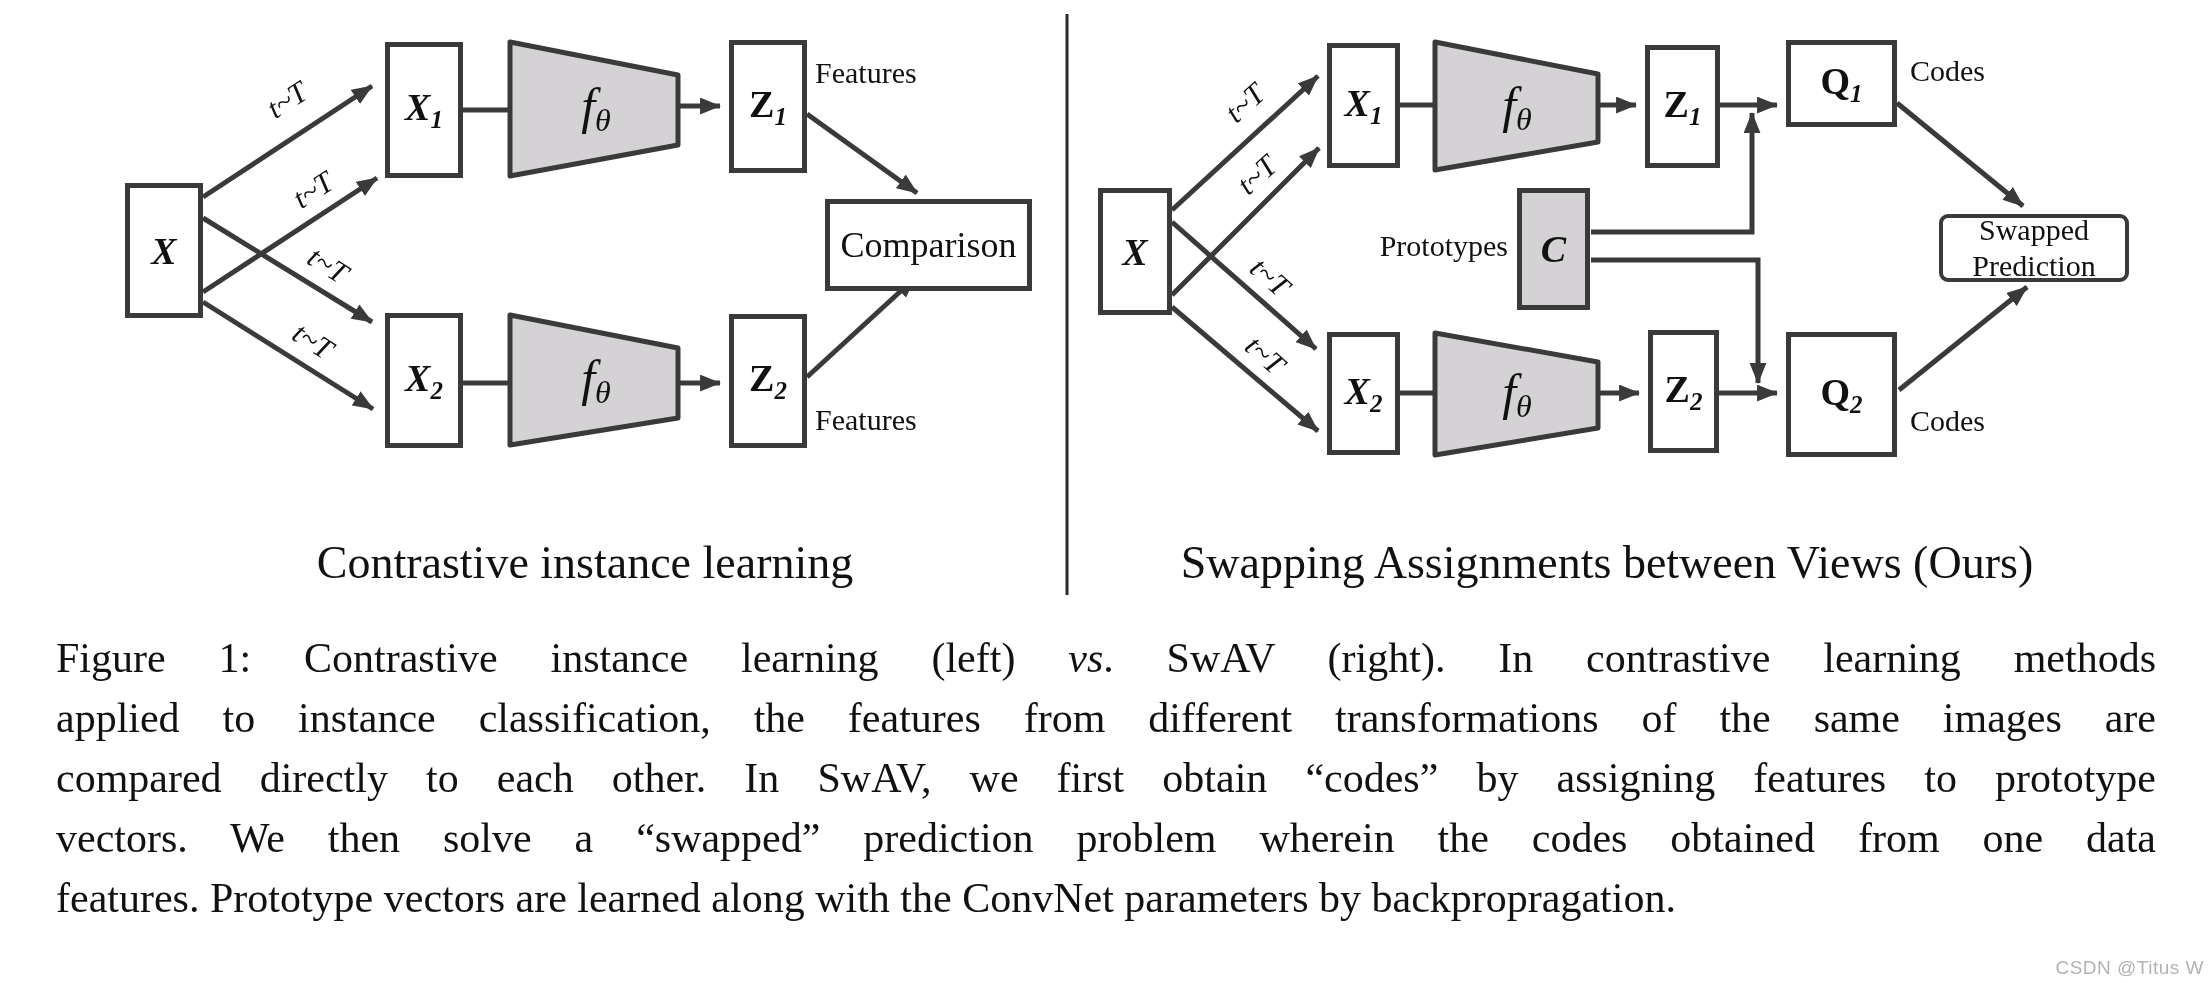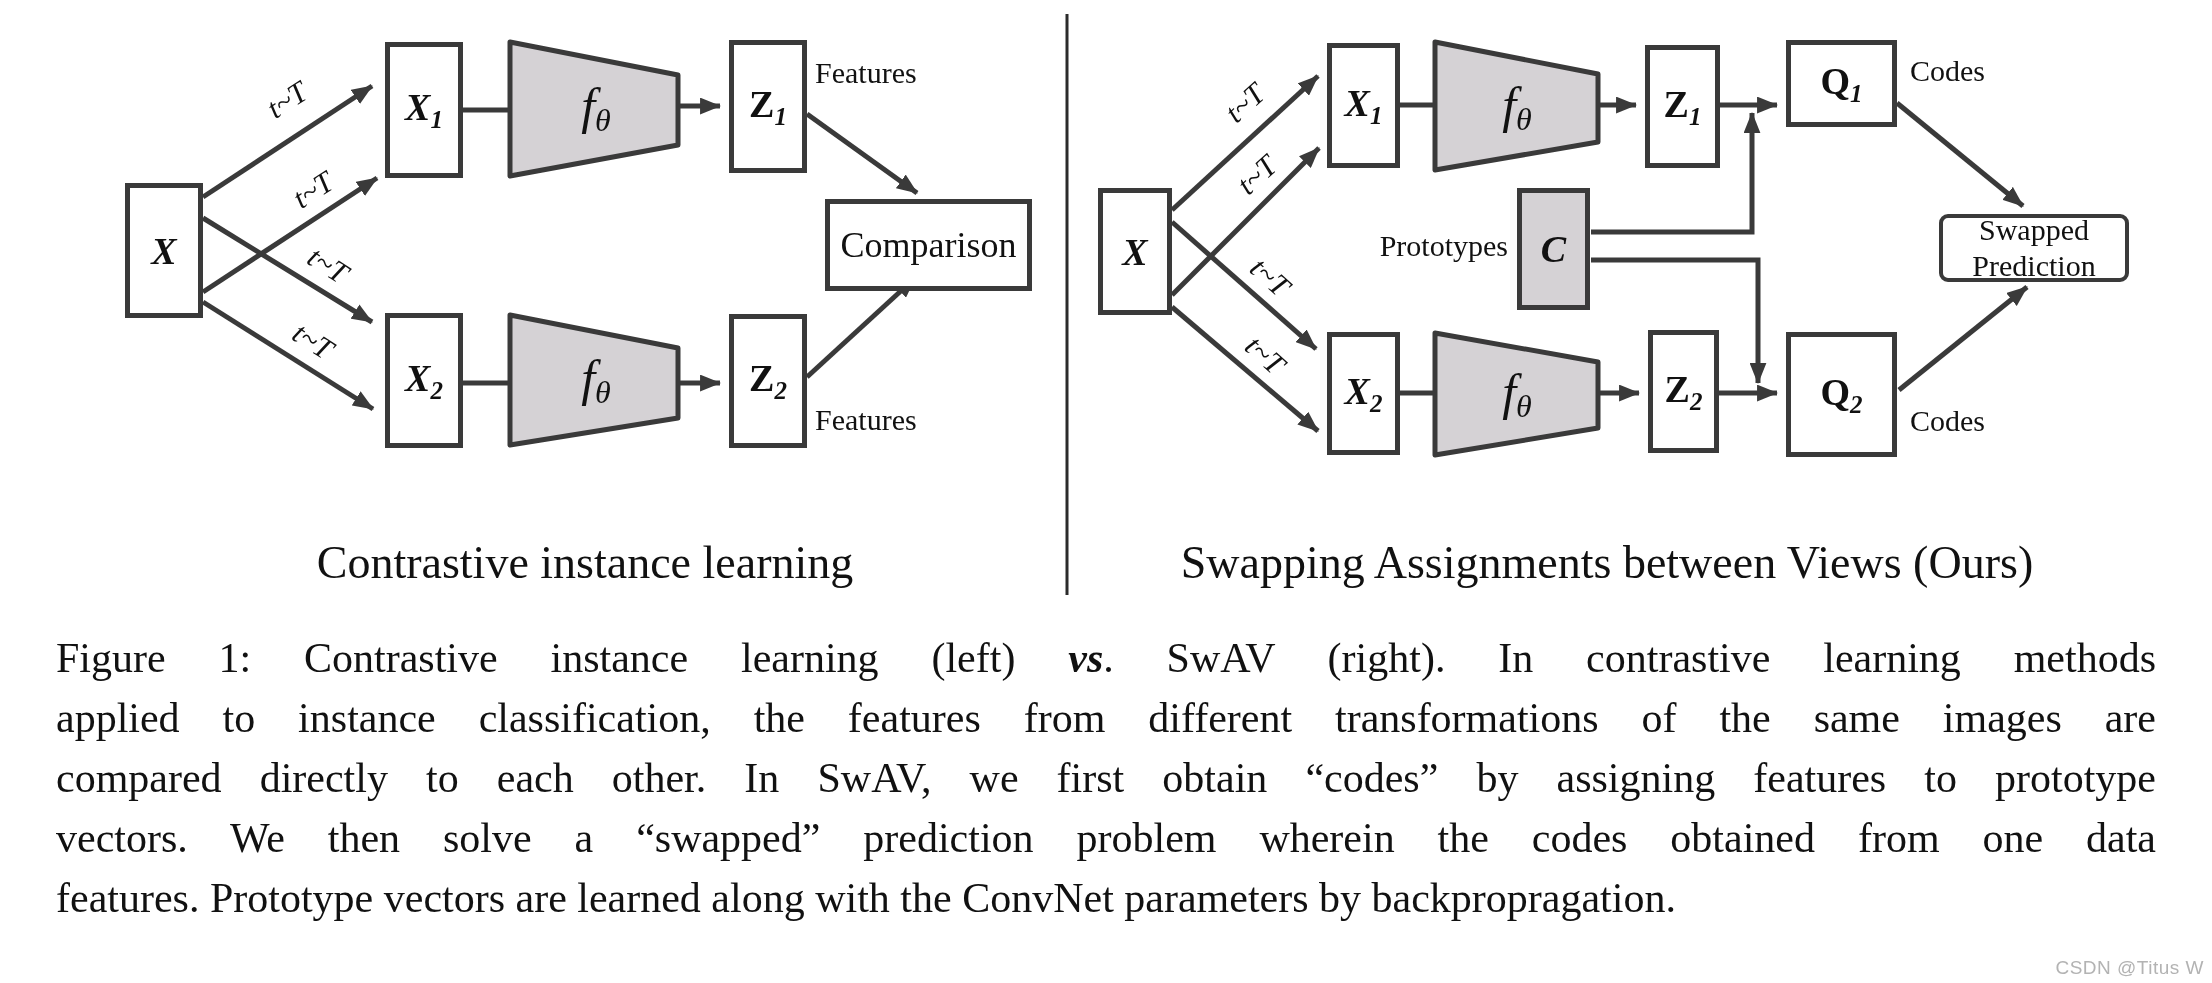--- a/index.html
+++ b/index.html
@@ -16,21 +16,21 @@
   .ftheta sub{font-size:32px;vertical-align:-25%;}
   .tlab{position:absolute;font-style:italic;font-size:30px;white-space:nowrap;}
   .slab{position:absolute;font-size:30px;white-space:nowrap;line-height:1;}
   .comp-label{font-size:36px;}
   .swap-label{font-size:30px;line-height:36px;text-align:center;}
   .panel-cap{position:absolute;top:536px;font-size:46px;text-align:center;white-space:nowrap;}
   #figure-caption{position:absolute;left:56px;top:628px;width:2100px;font-size:42px;}
   .cap-line{height:60px;line-height:60px;white-space:nowrap;}
   .cap-line.jl{text-align:justify;text-align-last:justify;white-space:normal;height:60px;overflow:hidden;}
   .cap-line .b{font-weight:normal;}
-  .cap-line .bi{font-weight:bold;font-style:italic;}
+  .cap-line .bi{font-weight:normal;font-style:italic;}
   #watermark{position:absolute;right:8px;bottom:4px;font-family:"Liberation Sans","DejaVu Sans",sans-serif;
              font-size:19px;color:#b3b3b3;letter-spacing:0.5px;}
 </style>
 </head>
 <body>
 
 <div id="canvas">
 
   <svg id="wires" viewBox="0 0 2212 983" xmlns="http://www.w3.org/2000/svg">
     <defs>

